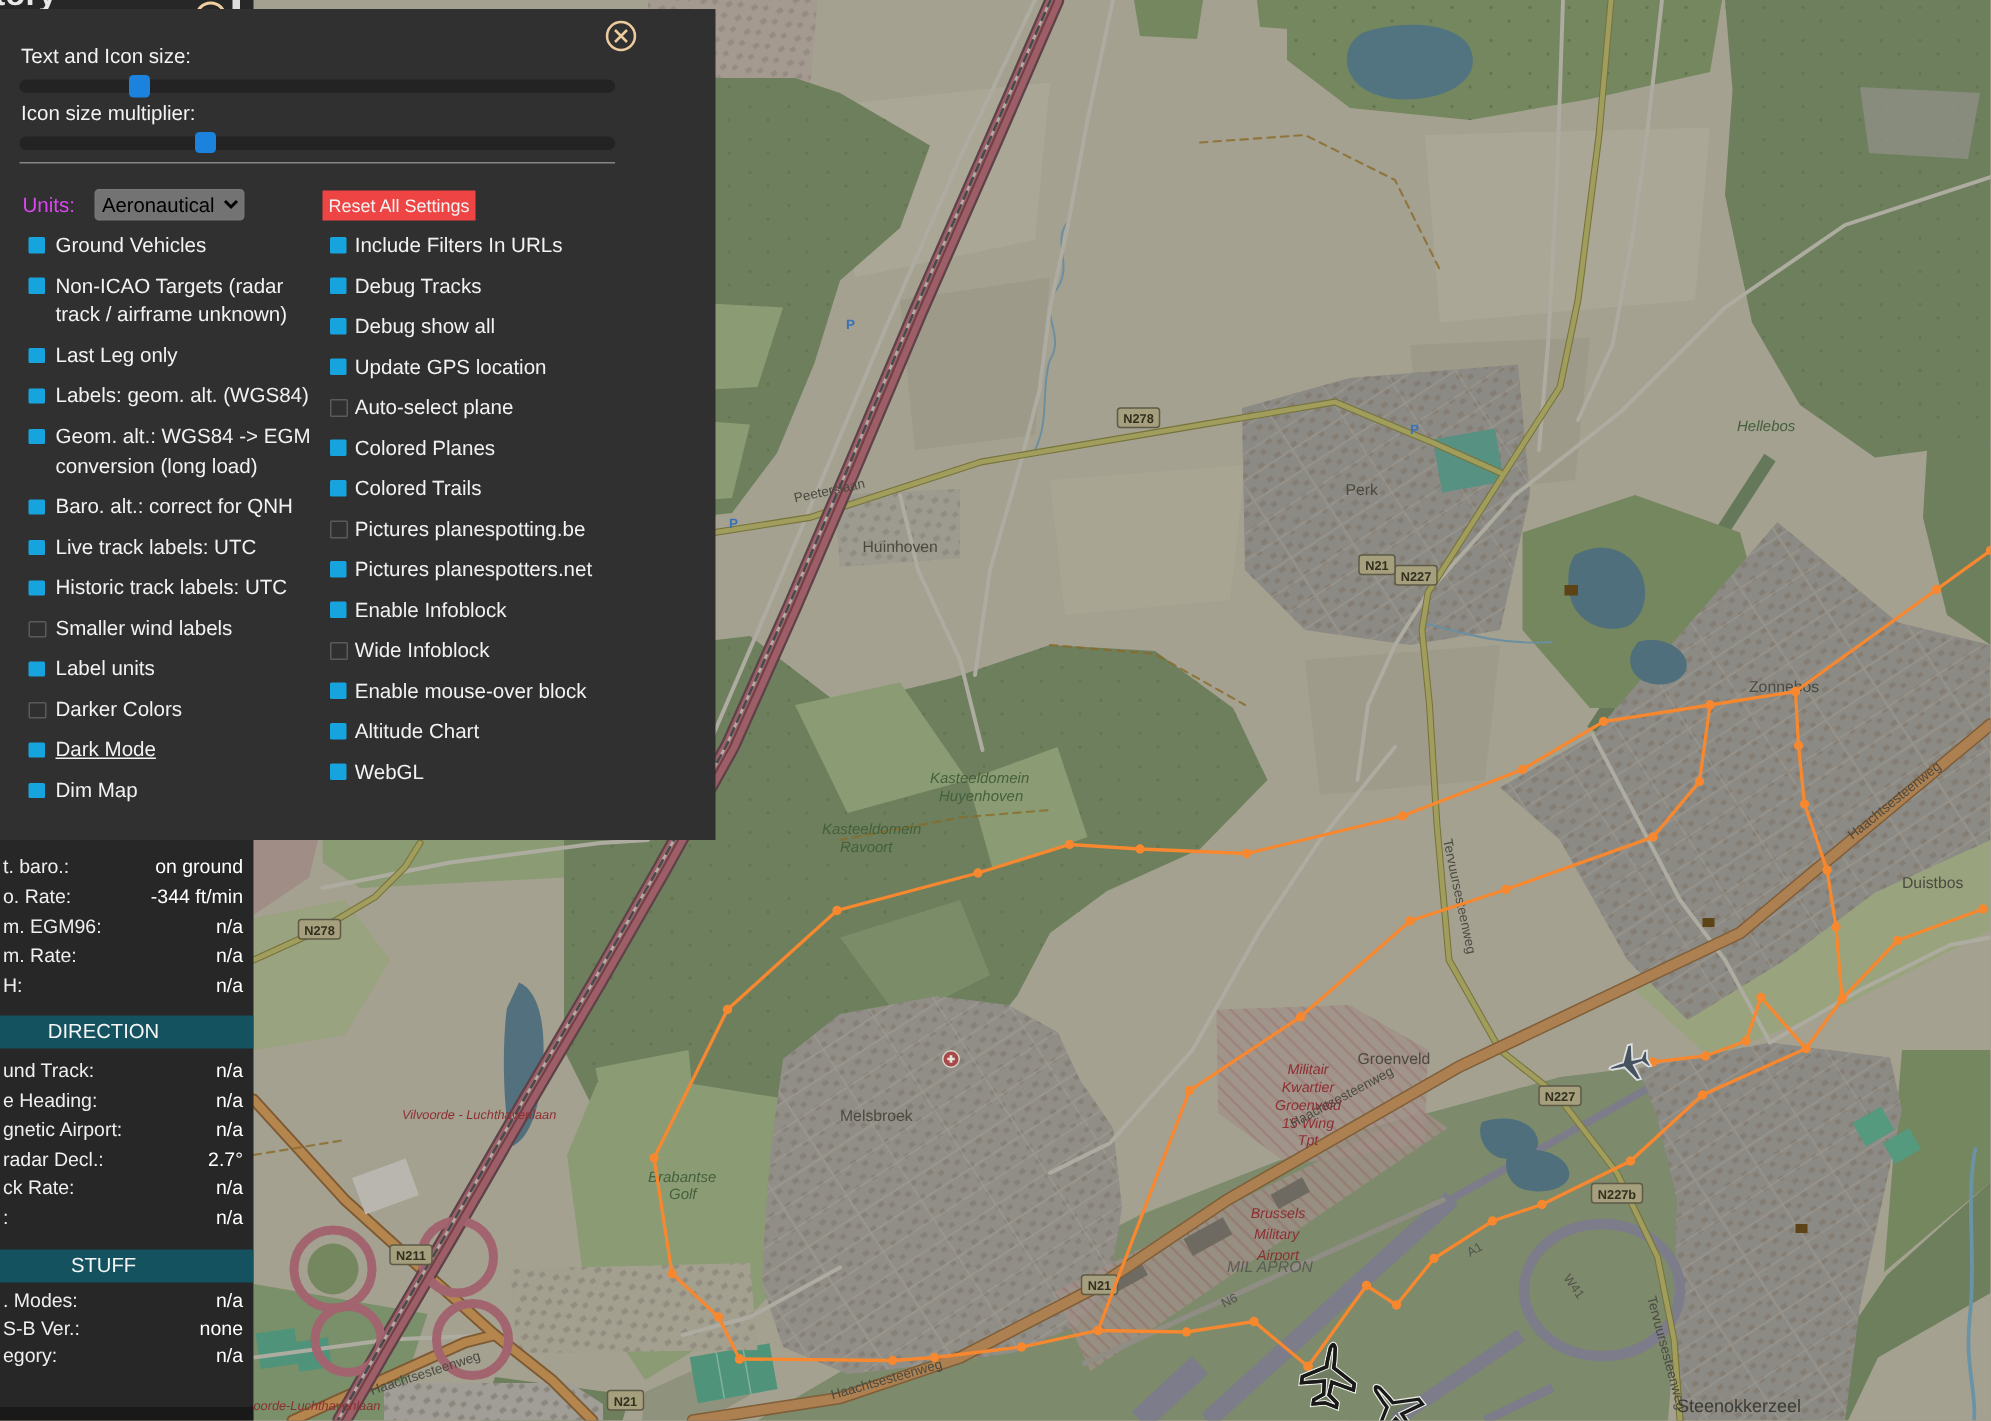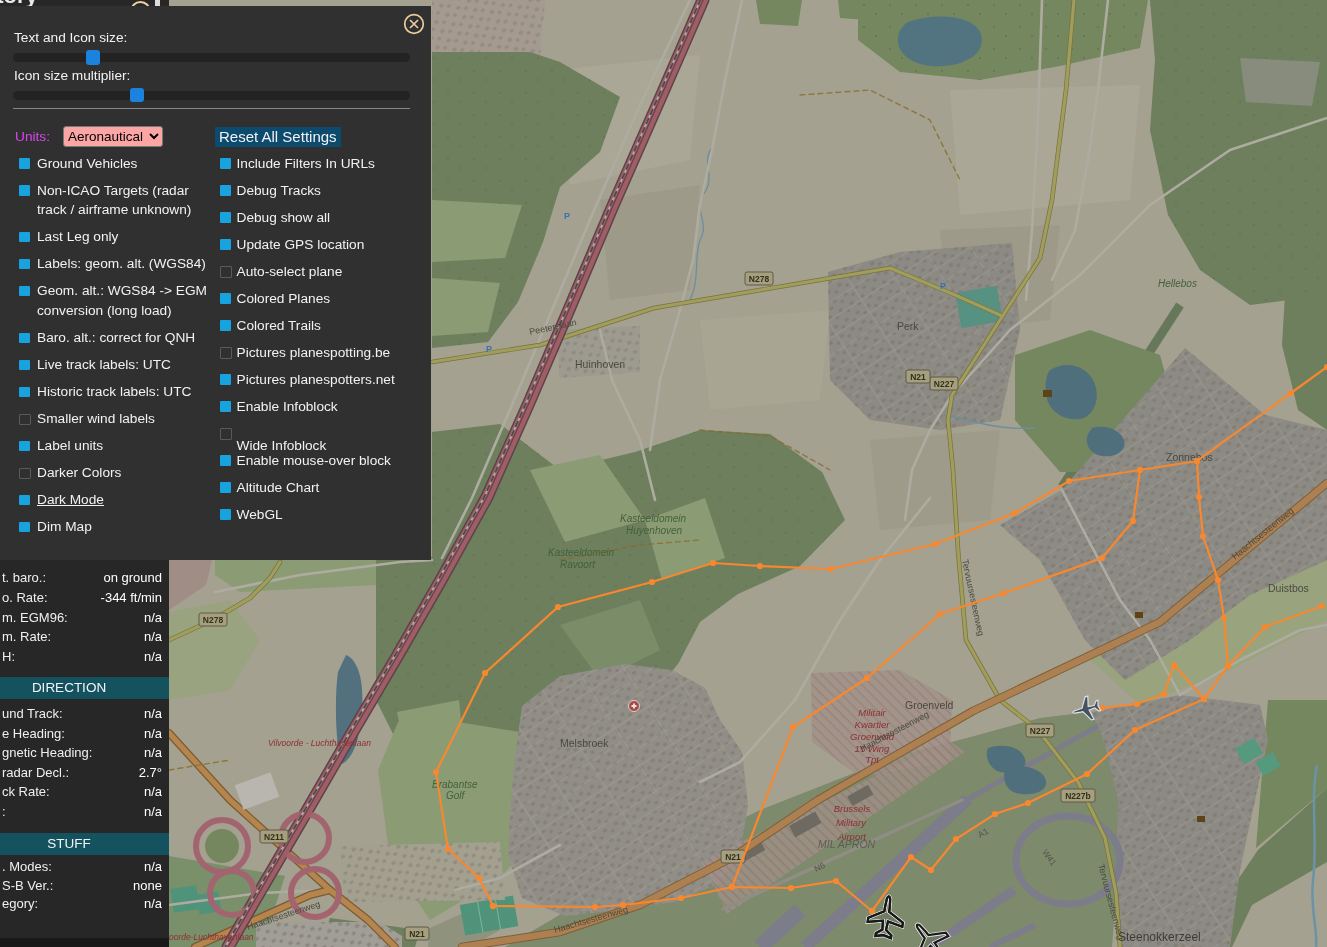--- a/index.html
+++ b/index.html
@@ -5,21 +5,21 @@
   html,body{margin:0;padding:0;width:1327px;height:947px;overflow:hidden;background:#a4a190;
     font-family:"Liberation Sans", sans-serif;}
   #map{position:absolute;left:0;top:0;}
   #sidebar{position:absolute;left:0;top:0;width:169px;height:947px;background:#272727;color:#efefef;
     font-size:13px;overflow:hidden;}
   .row{position:absolute;left:0;width:169px;height:20px;line-height:20px;}
   .row .k{position:absolute;left:2px;white-space:nowrap;}
   .row .v{position:absolute;right:7px;white-space:nowrap;color:#fff;}
   .hdr{position:absolute;left:-31px;width:200px;height:22px;line-height:22px;background:#145260;
     color:#f5f5f5;text-align:center;font-size:13.5px;}
-  #dialog{position:absolute;left:0;top:6px;width:431px;height:554px;background:#303030;color:#f0f0f0;
+  #dialog{position:absolute;left:0;top:6px;width:477px;height:554px;background:#303030;color:#f0f0f0;
     font-size:13.7px;}
   .slider{position:absolute;left:13px;width:397px;height:9px;background:#232323;border-radius:5px;}
   .knob{position:absolute;top:-3px;width:14px;height:14.5px;background:#1b82dd;border-radius:3px;}
   .cb{position:absolute;width:10.5px;height:10.5px;background:#16a3de;border-radius:1px;}
   .cb.off{background:transparent;border:1px solid #5a5a5a;width:9.5px;height:9.5px;}
   .lbl{position:absolute;white-space:nowrap;color:#f2f2f2;}
 </style>
 </head>
 <body>
 <svg id="map" width="1327" height="947" viewBox="0 0 1327 947">
@@ -462,21 +462,21 @@
   <div class="hdr" style="top:676.5px;">DIRECTION</div>
   <div class="row" style="top:704px;">
       <span class="k">und Track:</span>
       <span class="v">n/a</span>
     </div>
   <div class="row" style="top:723.6px;">
       <span class="k">e Heading:</span>
       <span class="v">n/a</span>
     </div>
   <div class="row" style="top:743.2px;">
-      <span class="k">gnetic Heading:</span>
+      <span class="k">gnetic Airport:</span>
       <span class="v">n/a</span>
     </div>
   <div class="row" style="top:762.8px;">
       <span class="k">radar Decl.:</span>
       <span class="v">2.7°</span>
     </div>
   <div class="row" style="top:782.4px;">
       <span class="k">ck Rate:</span>
       <span class="v">n/a</span>
     </div>
@@ -509,24 +509,24 @@
   <div class="slider" style="top:47px;">
       <div class="knob" style="left:73px;"></div>
     </div>
   <div class="lbl" style="left:14px;top:62px;">Icon size multiplier:</div>
   <div class="slider" style="top:84.5px;">
       <div class="knob" style="left:117px;"></div>
     </div>
   <div style="position:absolute;left:13px;top:102px;width:397px;border-top:1px solid #858585;"></div>
   <div class="lbl" style="left:15px;top:123px;color:#d946ef;">Units:</div>
   <select style="position:absolute;left:63px;top:119.5px;width:100px;height:21px;font-size:13.5px;
-    font-family:inherit;border-radius:3px;border:1px solid #777;background:#fca5a5;">
+    font-family:inherit;border-radius:3px;border:1px solid #777;background:#737373;">
     <option>Aeronautical</option></select>
-  <button style="position:absolute;left:215px;top:120.5px;height:20px;background:#0c4a6e;color:#f2f2f2;
-    border:none;font-size:15px;font-family:inherit;padding:0 4px;">Reset All Settings</button>
+  <button style="position:absolute;left:215px;top:120.5px;height:20px;background:#ef4444;color:#f2f2f2;
+    border:none;font-size:12px;font-family:inherit;padding:0 4px;">Reset All Settings</button>
 <div class="cb" style="left:19px;top:152px;"></div>
     <div class="lbl" style="left:37px;top:149.6px;">Ground Vehicles</div>
     <div class="cb" style="left:19px;top:179px;"></div>
     <div class="lbl" style="left:37px;top:176.6px;">Non-ICAO Targets (radar</div>
     <div class="lbl" style="left:37px;top:196.4px;">track / airframe unknown)</div>
     <div class="cb" style="left:19px;top:225.8px;"></div>
     <div class="lbl" style="left:37px;top:223.4px;">Last Leg only</div>
     <div class="cb" style="left:19px;top:252.8px;"></div>
     <div class="lbl" style="left:37px;top:250.4px;">Labels: geom. alt. (WGS84)</div>
     <div class="cb" style="left:19px;top:279.8px;"></div>
@@ -562,20 +562,20 @@
     <div class="lbl" style="left:236.5px;top:284.6px;">Colored Planes</div>
     <div class="cb" style="left:220px;top:314px;"></div>
     <div class="lbl" style="left:236.5px;top:311.6px;">Colored Trails</div>
     <div class="cb off" style="left:220px;top:341px;"></div>
     <div class="lbl" style="left:236.5px;top:338.6px;">Pictures planespotting.be</div>
     <div class="cb" style="left:220px;top:368px;"></div>
     <div class="lbl" style="left:236.5px;top:365.6px;">Pictures planespotters.net</div>
     <div class="cb" style="left:220px;top:395px;"></div>
     <div class="lbl" style="left:236.5px;top:392.6px;">Enable Infoblock</div>
     <div class="cb off" style="left:220px;top:422px;"></div>
-    <div class="lbl" style="left:236.5px;top:419.6px;margin-top:12px;">Wide Infoblock</div>
+    <div class="lbl" style="left:236.5px;top:419.6px;">Wide Infoblock</div>
     <div class="cb" style="left:220px;top:449px;"></div>
     <div class="lbl" style="left:236.5px;top:446.6px;">Enable mouse-over block</div>
     <div class="cb" style="left:220px;top:476px;"></div>
     <div class="lbl" style="left:236.5px;top:473.6px;">Altitude Chart</div>
     <div class="cb" style="left:220px;top:503px;"></div>
     <div class="lbl" style="left:236.5px;top:500.6px;">WebGL</div>
   </div>
 
 </body></html>

